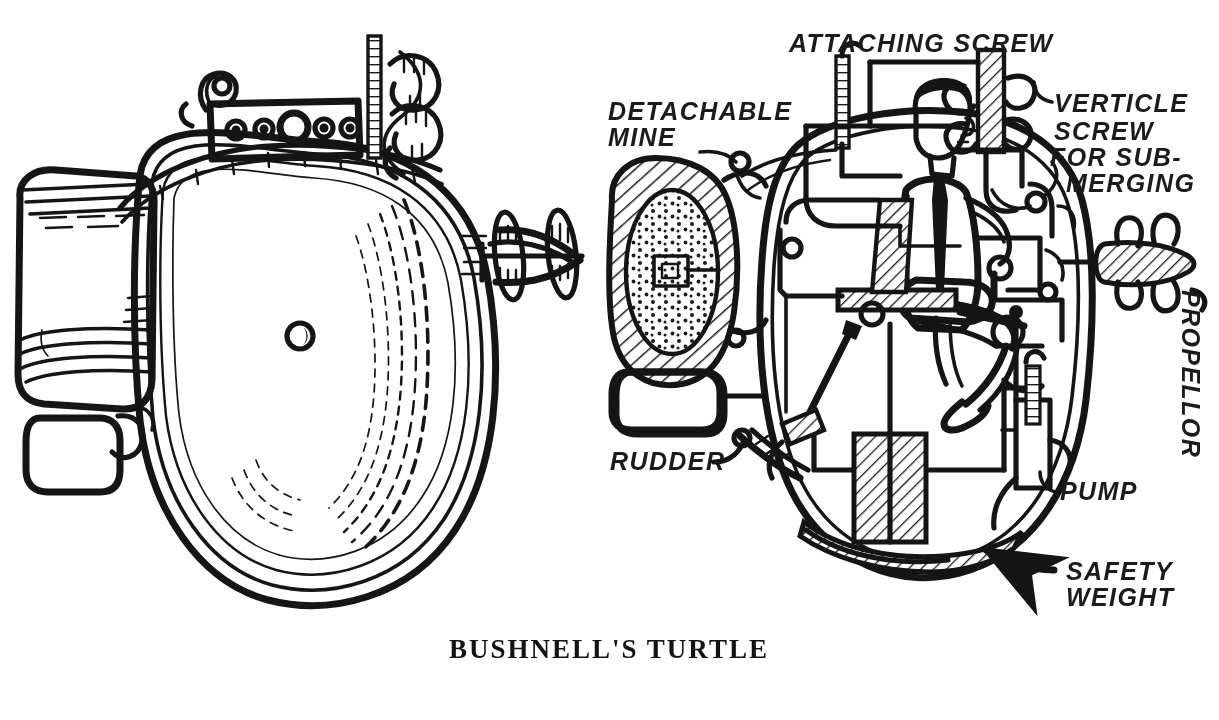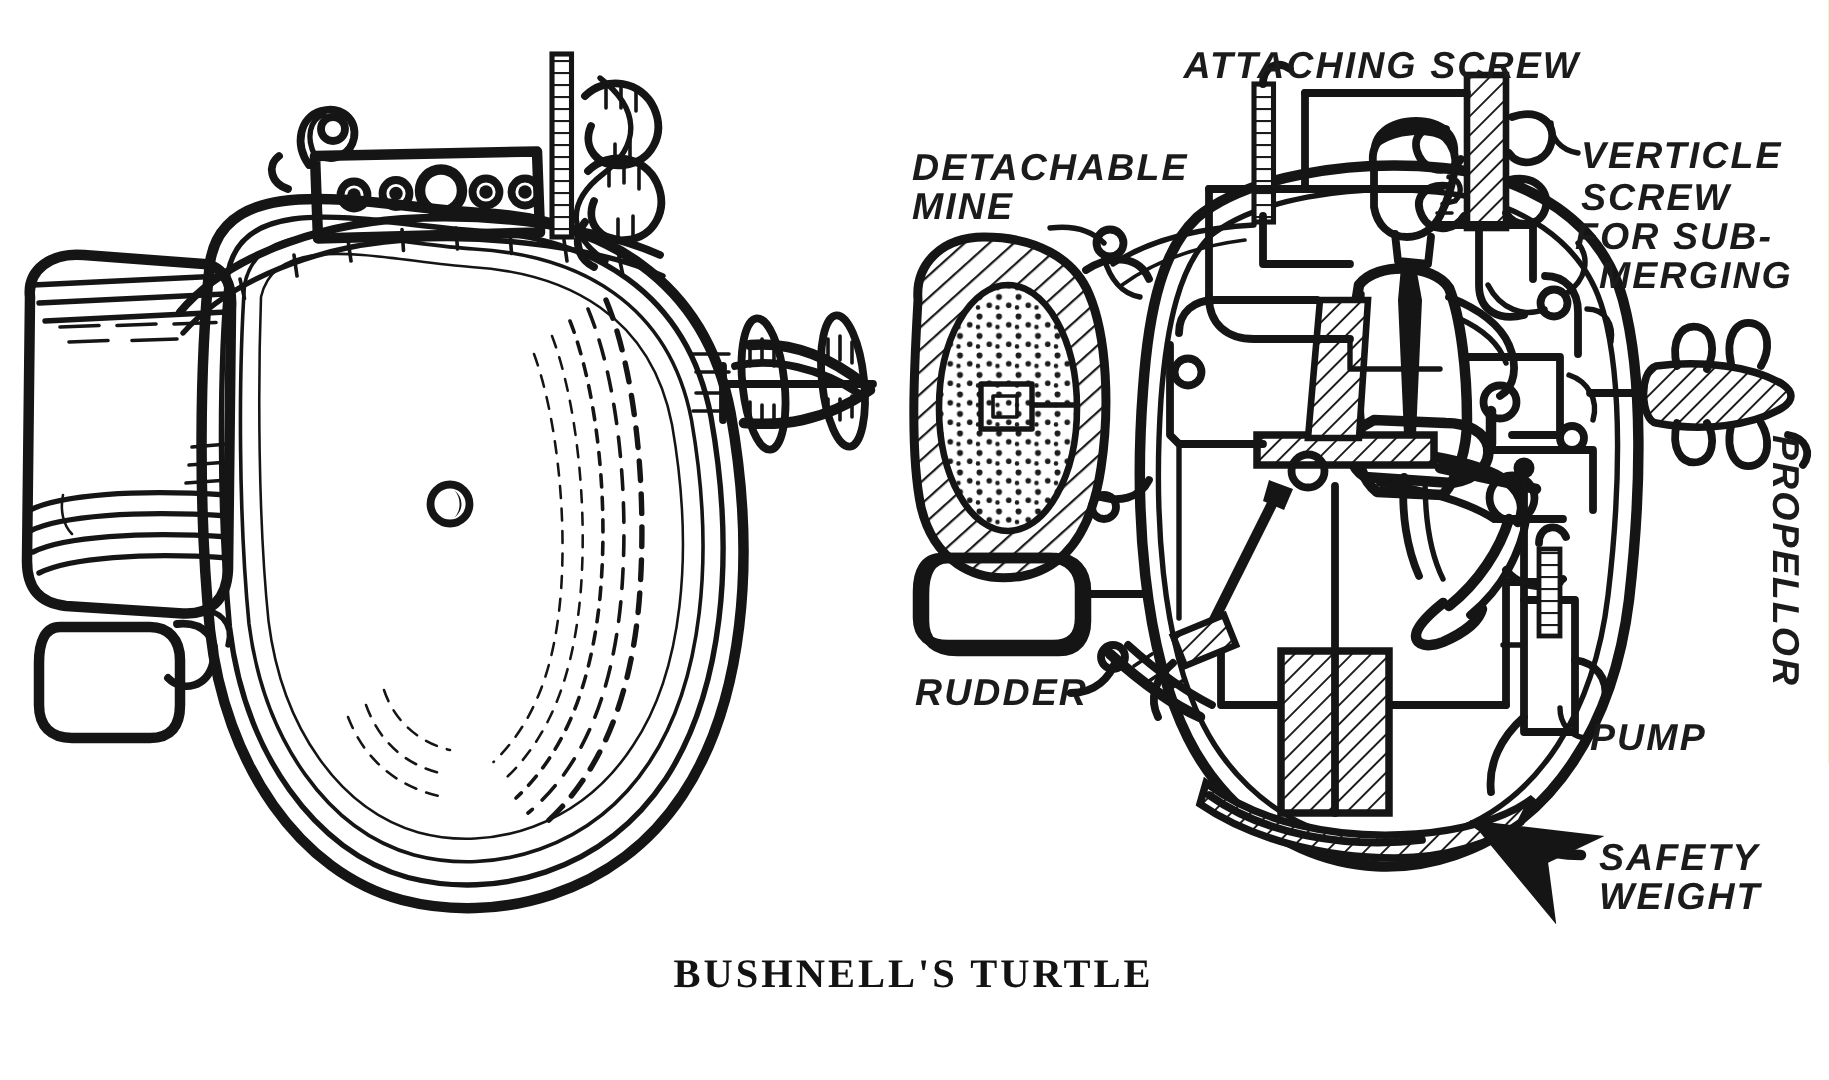--- a/index.html
+++ b/index.html
@@ -12,21 +12,21 @@
     width: 1219px;
     height: 720px;
     overflow: hidden;
     font-family: "Liberation Sans", sans-serif;
     position: relative;
   }
   #figure-root {
     position: relative;
     width: 1219px;
     height: 720px;
-    background: #bef264;
+    background: #ec4899;
   }
   svg.plate {
     position: absolute;
     left: 0;
     top: 0;
     width: 1219px;
     height: 720px;
     display: block;
   }
   

